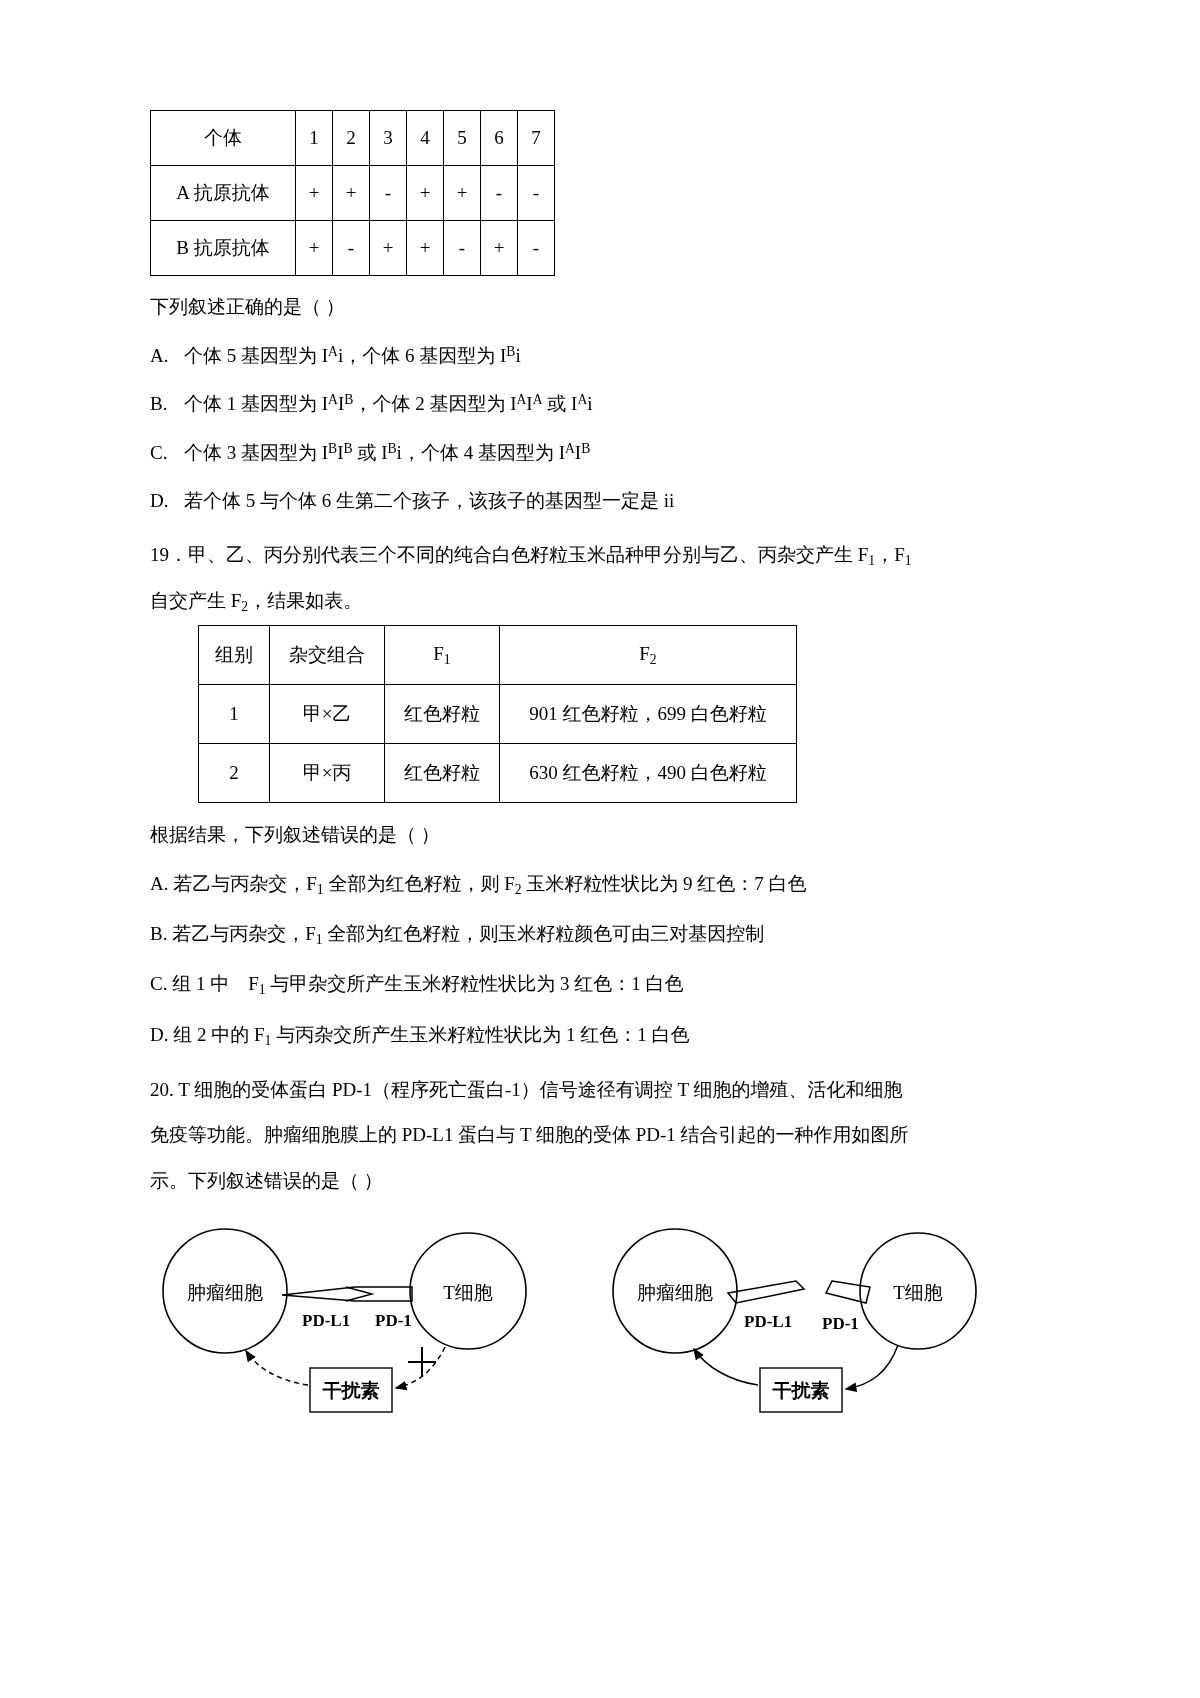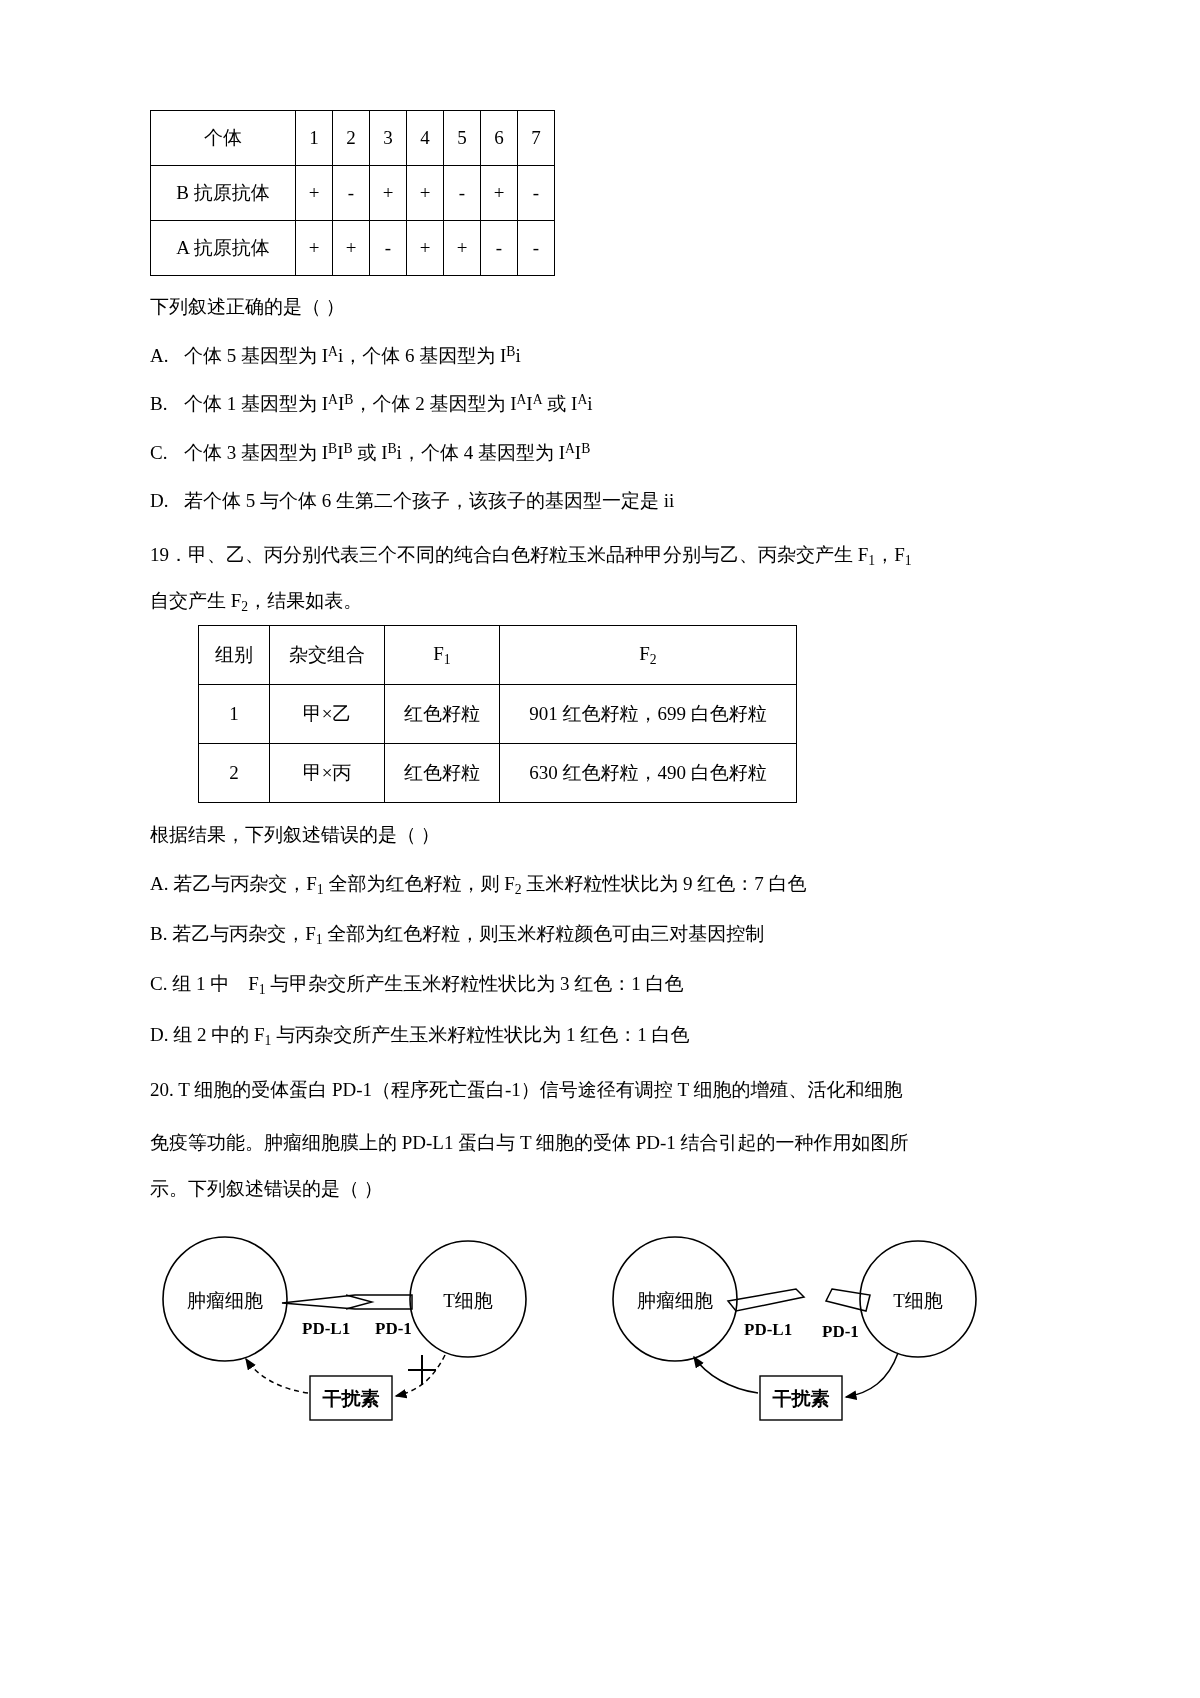--- a/index.html
+++ b/index.html
@@ -113,37 +113,37 @@
         <td class="rowhead">个体</td>
         <td class="cell">1</td>
         <td class="cell">2</td>
         <td class="cell">3</td>
         <td class="cell">4</td>
         <td class="cell">5</td>
         <td class="cell">6</td>
         <td class="cell">7</td>
       </tr>
       <tr>
+        <td class="rowhead">A 抗原抗体</td>
+        <td class="cell">+</td>
+        <td class="cell">+</td>
+        <td class="cell">-</td>
+        <td class="cell">+</td>
+        <td class="cell">+</td>
+        <td class="cell">-</td>
+        <td class="cell">-</td>
+      </tr>
+      <tr>
         <td class="rowhead">B 抗原抗体</td>
         <td class="cell">+</td>
         <td class="cell">-</td>
         <td class="cell">+</td>
         <td class="cell">+</td>
         <td class="cell">-</td>
         <td class="cell">+</td>
-        <td class="cell">-</td>
-      </tr>
-      <tr>
-        <td class="rowhead">A 抗原抗体</td>
-        <td class="cell">+</td>
-        <td class="cell">+</td>
-        <td class="cell">-</td>
-        <td class="cell">+</td>
-        <td class="cell">+</td>
-        <td class="cell">-</td>
         <td class="cell">-</td>
       </tr>
     </tbody>
       </table>
 
     <div class="line">下列叙述正确的是（      ）</div>
 
     <div class="opt">
       <span class="lbl">A.</span><span>个体 5 基因型为 I<sup>A</sup>i，个体 6 基因型为 I<sup>B</sup>i</span>
     </div>
@@ -188,21 +188,21 @@
       </table>
 
     <div class="line" style="margin-top:18px">根据结果，下列叙述错误的是（     ）</div>
 
     <div class="opt">A. 若乙与丙杂交，F<sub>1</sub> 全部为红色籽粒，则 F<sub>2</sub> 玉米籽粒性状比为 9 红色：7 白色</div>
     <div class="opt">B. 若乙与丙杂交，F<sub>1</sub> 全部为红色籽粒，则玉米籽粒颜色可由三对基因控制</div>
     <div class="opt">C. 组 1 中&nbsp;&nbsp;&nbsp; F<sub>1</sub> 与甲杂交所产生玉米籽粒性状比为 3 红色：1 白色</div>
     <div class="opt">D. 组 2 中的 F<sub>1</sub> 与丙杂交所产生玉米籽粒性状比为 1 红色：1 白色</div>
 
     <div class="q-line">20. T 细胞的受体蛋白 PD-1（程序死亡蛋白-1）信号途径有调控 T 细胞的增殖、活化和细胞</div>
-    <div class="q-line" style="margin-top:20px">免疫等功能。肿瘤细胞膜上的 PD-L1 蛋白与 T 细胞的受体 PD-1 结合引起的一种作用如图所</div>
+    <div class="q-line" style="margin-top:12px">免疫等功能。肿瘤细胞膜上的 PD-L1 蛋白与 T 细胞的受体 PD-1 结合引起的一种作用如图所</div>
     <div class="q-line" style="margin-top:12px">示。下列叙述错误的是（  ）</div>
 
     <div class="figure">
       <svg width="880" height="270" viewBox="0 0 880 270" xmlns="http://www.w3.org/2000/svg">
         <defs>
           <marker id="arrowSolid" markerWidth="9" markerHeight="9" refX="7" refY="3.2" orient="auto">
             <path d="M0,0 L8,3.2 L0,6.4 z" fill="#000"></path>
           </marker>
           <marker id="arrowSolid2" markerWidth="9" markerHeight="9" refX="7" refY="3.2" orient="auto">
             <path d="M0,0 L8,3.2 L0,6.4 z" fill="#000"></path>

